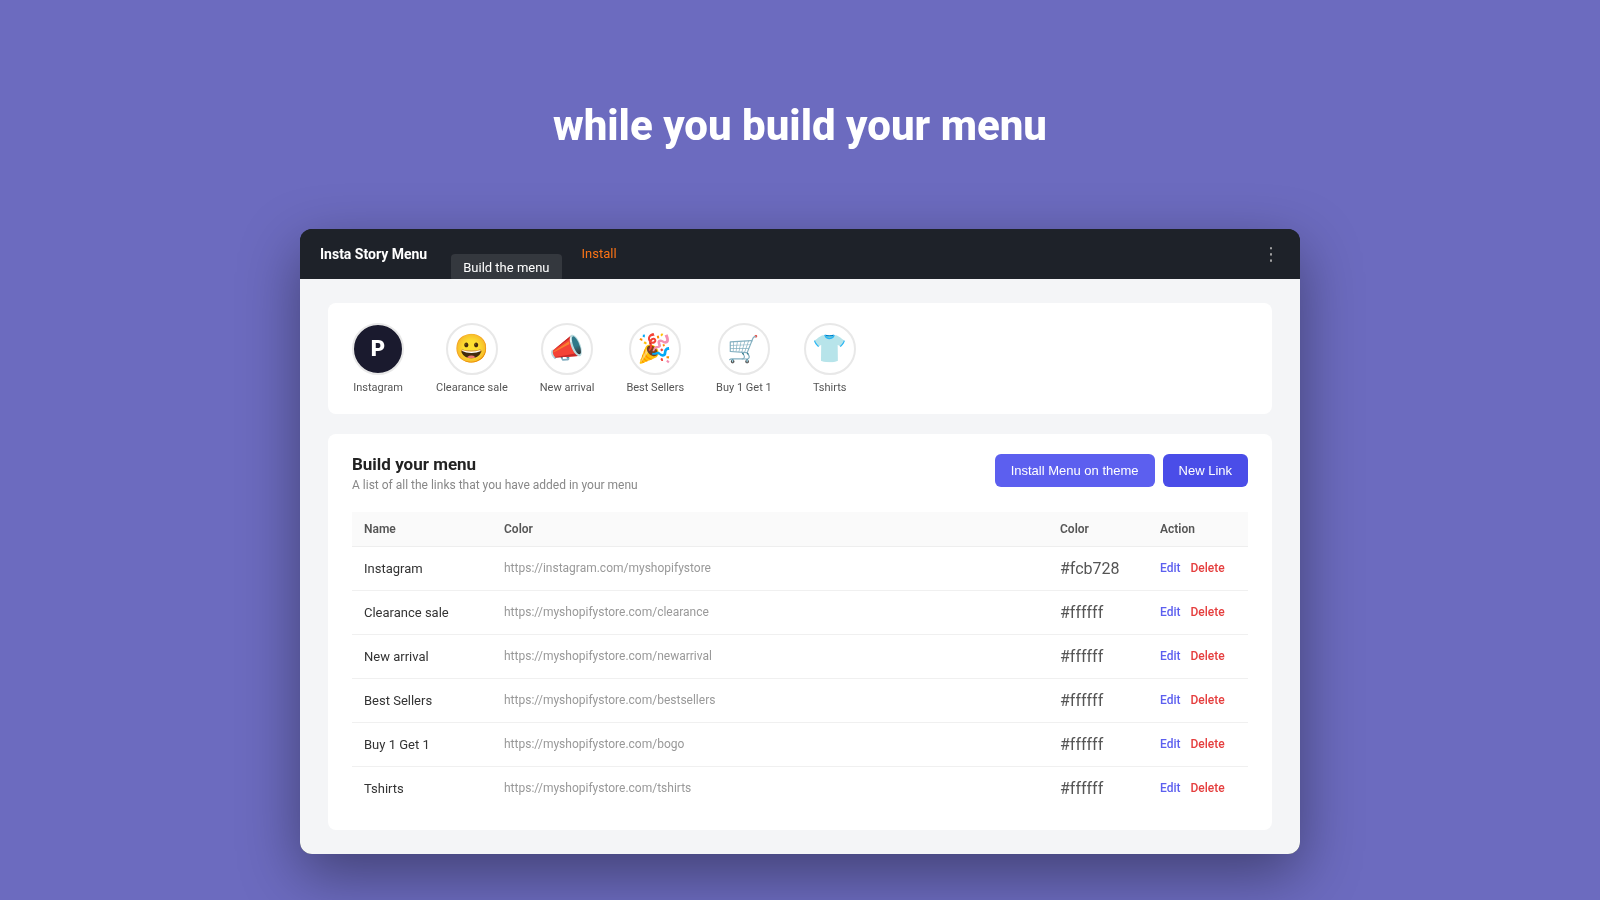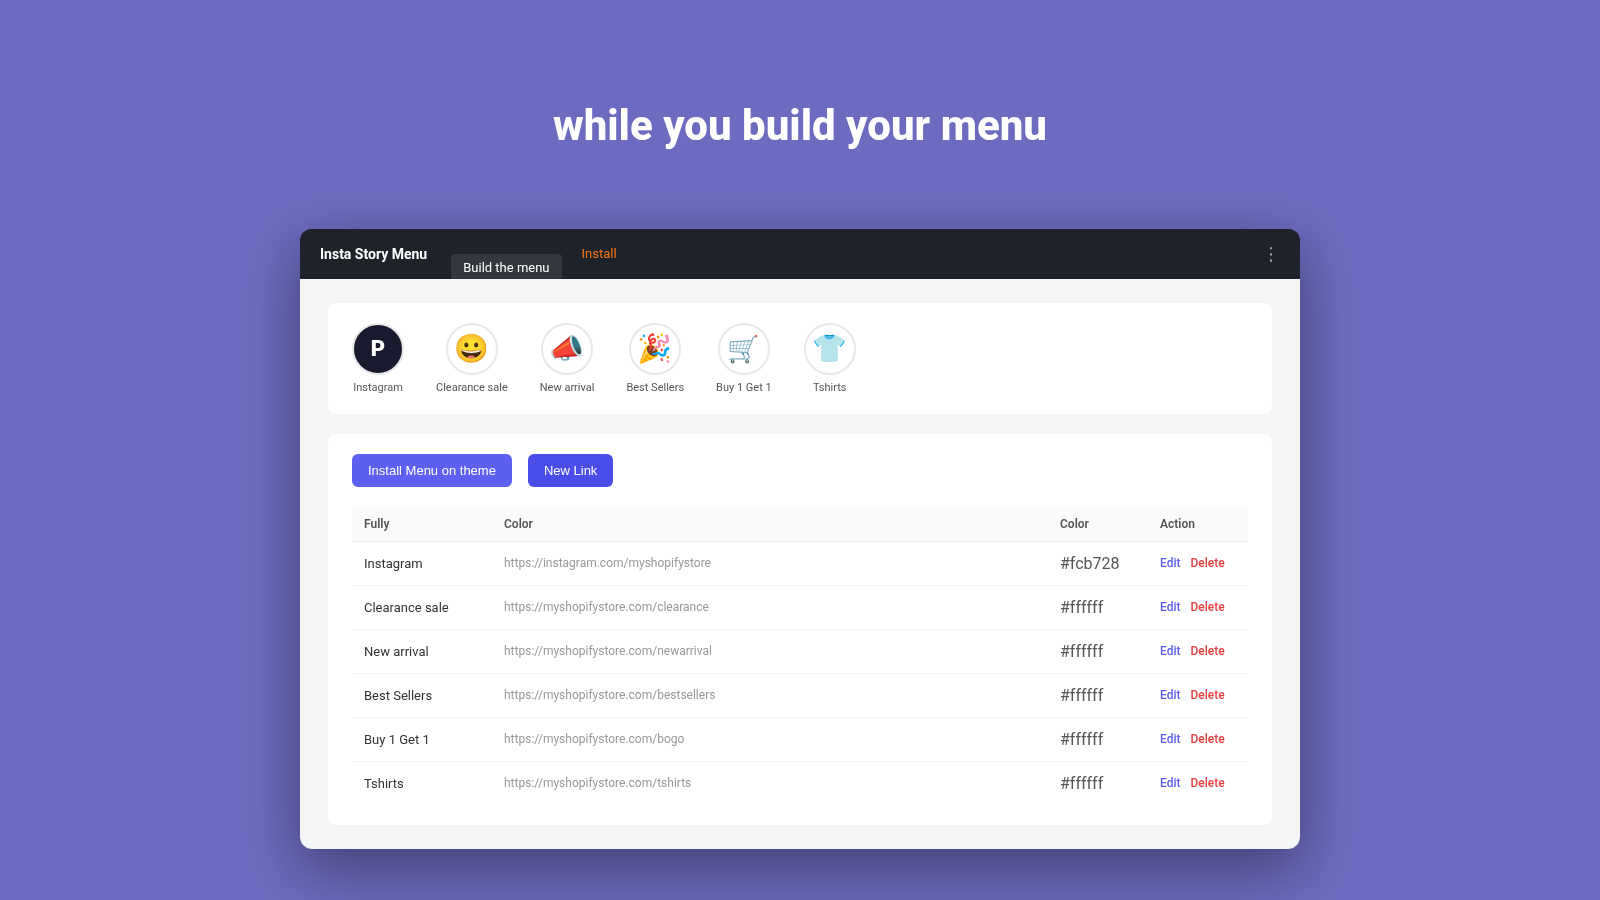--- a/index.html
+++ b/index.html
@@ -143,21 +143,21 @@
       margin-bottom: 4px;
     }
 
     .build-header-left p {
       font-size: 12px;
       color: #888;
     }
 
     .build-header-right {
       display: flex;
-      gap: 16px;
+      gap: 8px;
       align-items: center;
     }
 
     .btn-primary {
       background: #5c5fef;
       color: white;
       border: none;
       padding: 9px 16px;
       border-radius: 6px;
       font-size: 13px;
@@ -290,30 +290,34 @@
       </div>
 
       <div class="preview-item">
         <div class="preview-icon" style="font-size:28px;">👕</div>
         <span class="preview-label">Tshirts</span>
       </div>
     </div>
 
     <div class="build-section">
       <div class="build-header">
+        <div class="build-header-left">
+          <h2>Build your menu</h2>
+          <p>A list of all the links that you have added in your menu</p>
+        </div>
         <div class="build-header-right">
           <button class="btn-primary">Install Menu on theme</button>
           <button class="btn-secondary">New Link</button>
         </div>
       </div>
 
       <table>
         <thead>
           <tr>
-            <th class="col-name">Fully</th>
+            <th class="col-name">Name</th>
             <th class="col-link">Color</th>
             <th class="col-color">Color</th>
             <th class="col-action">Action</th>
           </tr>
         </thead>
         <tbody id="table-body">
         <tr>
     <td class="col-name">Instagram</td>
     <td class="col-link td-link">https://instagram.com/myshopifystore</td>
     <td class="col-color td-color">#fcb728</td>

